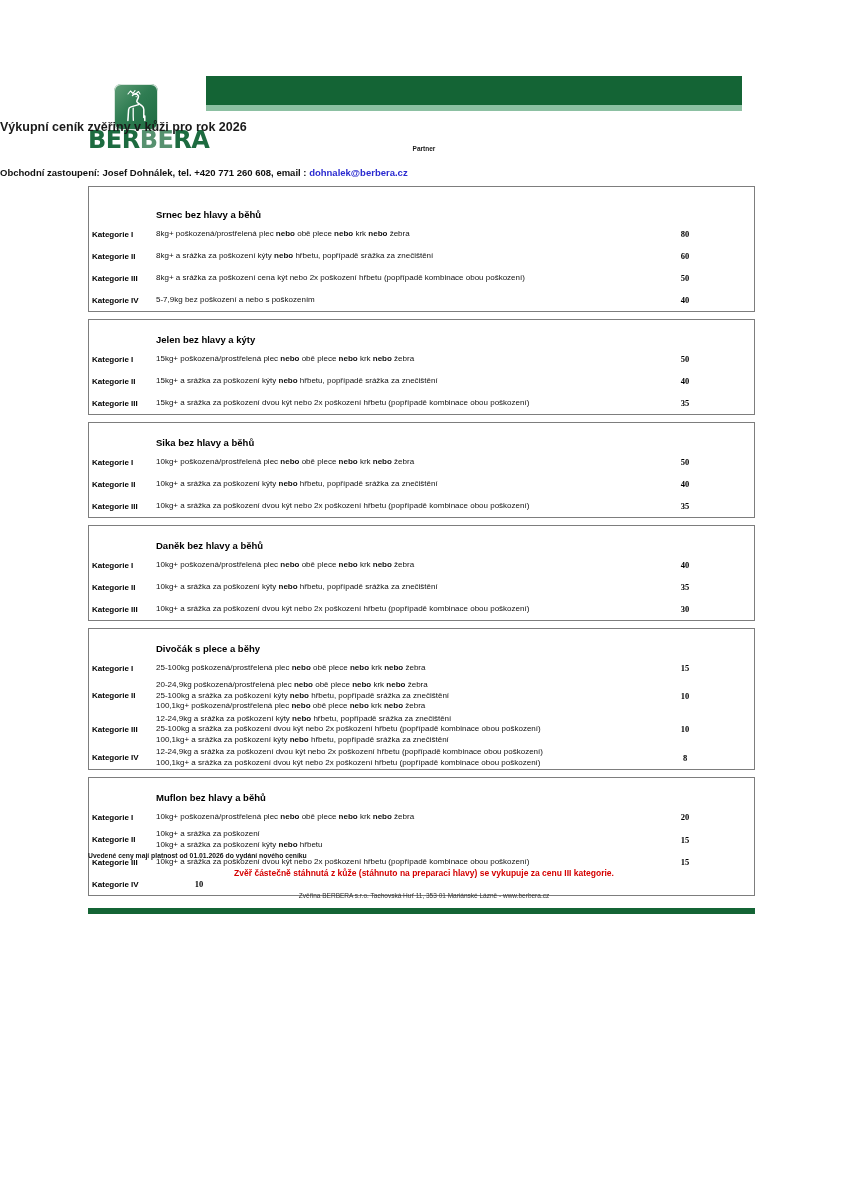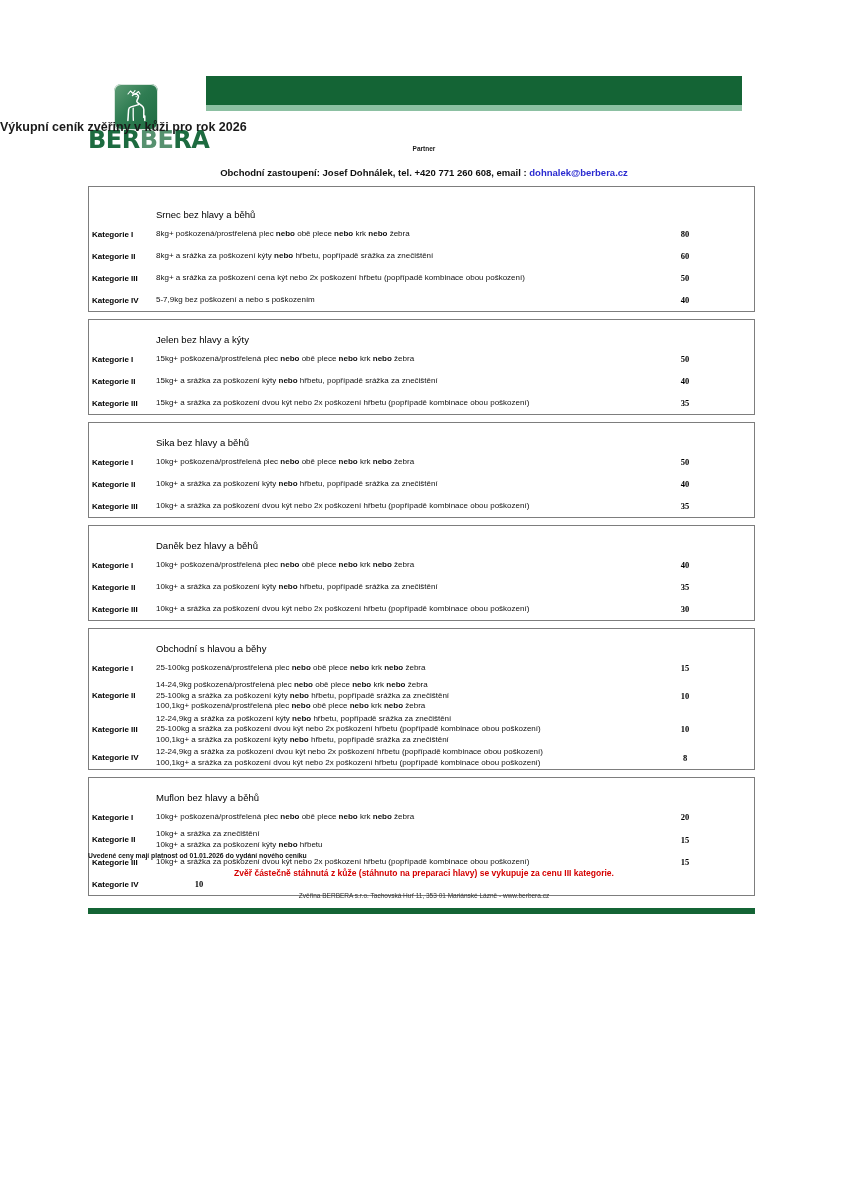--- a/index.html
+++ b/index.html
@@ -98,21 +98,21 @@
     text-align: center;
     font-size: 6.5px;
     font-weight: bold;
     color: #1a1a1a;
   }
   .contact-line {
     position: absolute;
     left: 0;
     top: 167px;
     width: 848px;
-    text-align: center;
+    text-align: left;
     font-size: 9.5px;
     font-weight: bold;
     color: #101010;
   }
   .contact-line .email {
     color: #2a2ad0;
   }
 
   
   .col-head {
@@ -145,21 +145,21 @@
 
   .sect-title-row {
     display: flex;
     align-items: flex-end;
     height: 28px;
   }
   .sect:first-child .sect-title-row { height: 36px; }
   .sect-title {
     margin-left: 67px;
     font-size: 9.5px;
-    font-weight: normal;
+    font-weight: bold;
     padding-bottom: 3px;
   }
 
   .row {
     display: flex;
     align-items: center;
     min-height: 20px;
     padding: 1px 0;
   }
   .row .cat {
@@ -372,33 +372,33 @@
         <div class="row">
           <div class="cat">Kategorie III</div>
           <div class="desc">
             <div><span>10kg+ a srážka za poškození dvou kýt nebo 2x poškození hřbetu (popřípadě kombinace obou poškození)</span></div>
           </div>
           <div class="price">30</div>
         </div>
       </div>
       <div class="sect">
         <div class="sect-title-row">
-          <div class="sect-title">Obchodní s hlavou a běhy</div>
+          <div class="sect-title">Divočák s plece a běhy</div>
         </div>
         <div class="row">
           <div class="cat">Kategorie I</div>
           <div class="desc">
             <div><span>25-100kg poškozená/prostřelená  plec </span><b>nebo</b><span> obě plece </span><b>nebo</b><span> krk </span><b>nebo</b><span> žebra</span></div>
           </div>
           <div class="price">15</div>
         </div>
         <div class="row">
           <div class="cat">Kategorie II</div>
           <div class="desc">
-            <div><span>14-24,9kg poškozená/prostřelená  plec </span><b>nebo</b><span> obě plece </span><b>nebo</b><span> krk </span><b>nebo</b><span> žebra</span></div>
+            <div><span>20-24,9kg poškozená/prostřelená  plec </span><b>nebo</b><span> obě plece </span><b>nebo</b><span> krk </span><b>nebo</b><span> žebra</span></div>
             <div><span>25-100kg a srážka za poškození kýty </span><b>nebo</b><span> hřbetu, popřípadě srážka za znečištění</span></div>
             <div><span>100,1kg+ poškozená/prostřelená  plec </span><b>nebo</b><span> obě plece </span><b>nebo</b><span> krk </span><b>nebo</b><span> žebra</span></div>
           </div>
           <div class="price">10</div>
         </div>
         <div class="row">
           <div class="cat">Kategorie III</div>
           <div class="desc">
             <div><span>12-24,9kg a srážka za poškození kýty </span><b>nebo</b><span> hřbetu, popřípadě srážka za znečištění</span></div>
             <div><span>25-100kg a srážka za poškození dvou kýt nebo 2x poškození hřbetu (popřípadě kombinace obou poškození)</span></div>
@@ -422,21 +422,21 @@
         <div class="row">
           <div class="cat">Kategorie I</div>
           <div class="desc">
             <div><span>10kg+ poškozená/prostřelená  plec </span><b>nebo</b><span> obě plece </span><b>nebo</b><span> krk </span><b>nebo</b><span> žebra</span></div>
           </div>
           <div class="price">20</div>
         </div>
         <div class="row">
           <div class="cat">Kategorie II</div>
           <div class="desc">
-            <div><span>10kg+ a srážka za znečištění</span></div>
+            <div><span>10kg+ a srážka za poškození</span></div>
             <div><span>10kg+ a srážka za poškození kýty </span><b>nebo</b><span> hřbetu</span></div>
           </div>
           <div class="price">15</div>
         </div>
         <div class="row">
           <div class="cat">Kategorie III</div>
           <div class="desc">
             <div><span>10kg+ a srážka za poškození dvou kýt nebo 2x poškození hřbetu (popřípadě kombinace obou poškození)</span></div>
           </div>
           <div class="price">15</div>

